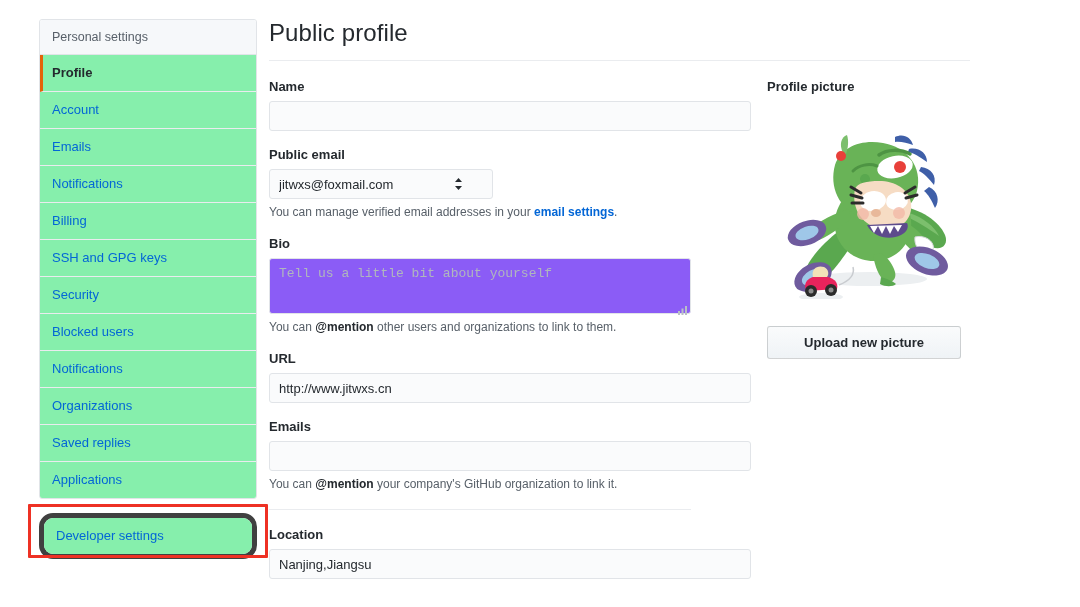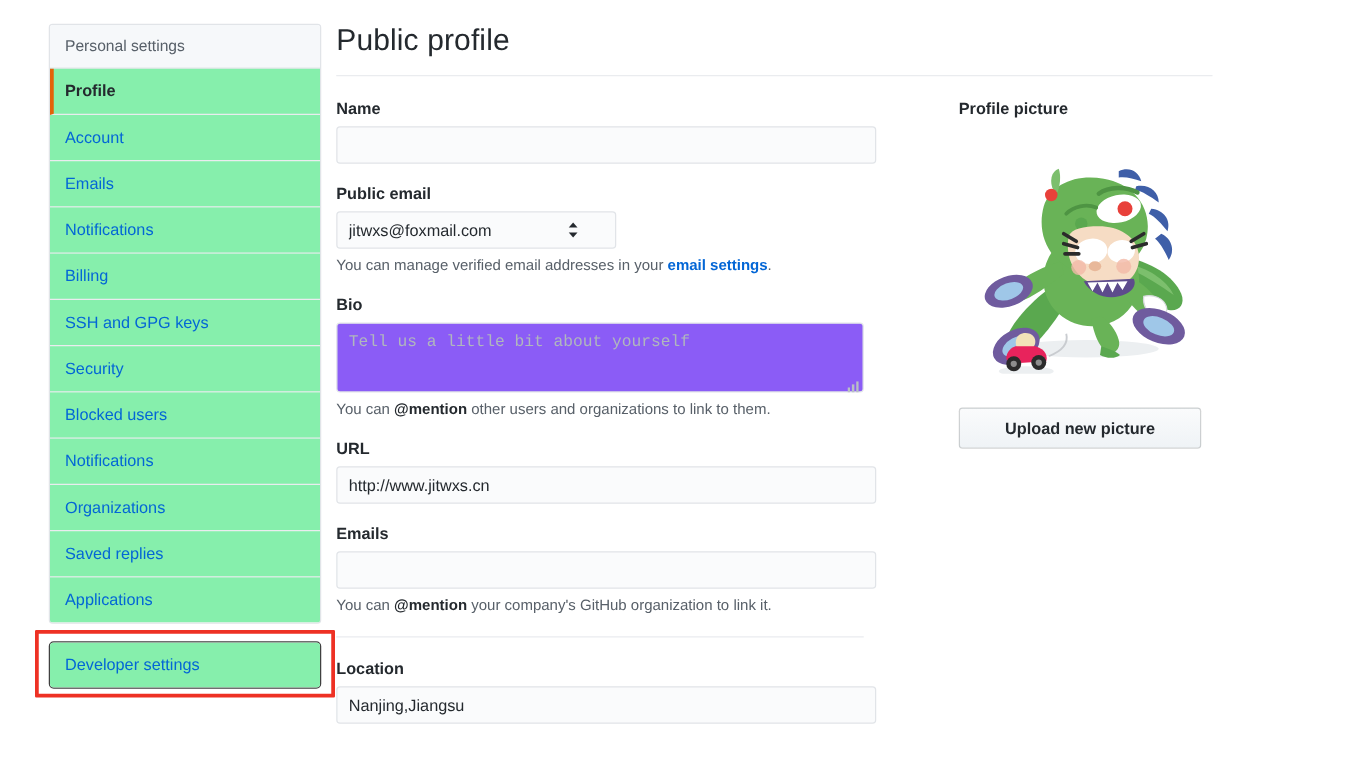--- a/index.html
+++ b/index.html
@@ -58,22 +58,22 @@
     font-weight: bold;
     border-left: 3px solid #e36209;
     padding-left: 9px;
   }
 
   .dev-wrap {
     position: relative;
     margin-top: 14px;
   }
   .dev-box {
-    border: 1px solid #404040;
-    border-radius: 4px;
+    border: 5px solid #404040;
+    border-radius: 14px;
     background: #fff;
     overflow: hidden;
   }
   .highlight-rect {
     position: absolute;
     left: -11px;
     top: -9px;
     width: 240px;
     height: 54px;
     border: 3px solid #ee3124;
@@ -114,21 +114,21 @@
     font-size: 13px;
     font-weight: bold;
     color: #24292e;
     line-height: 17px;
     margin-bottom: 6px;
   }
   .field-block { margin-bottom: 15px; }
 
   .text-input {
     display: block;
-    width: 432px;
+    width: 482px;
     height: 30px;
     padding: 5px 9px;
     font-size: 13px;
     font-family: "Liberation Sans", sans-serif;
     color: #24292e;
     background: #fafbfc;
     border: 1px solid #e1e4e8;
     border-radius: 3px;
     outline: none;
   }

